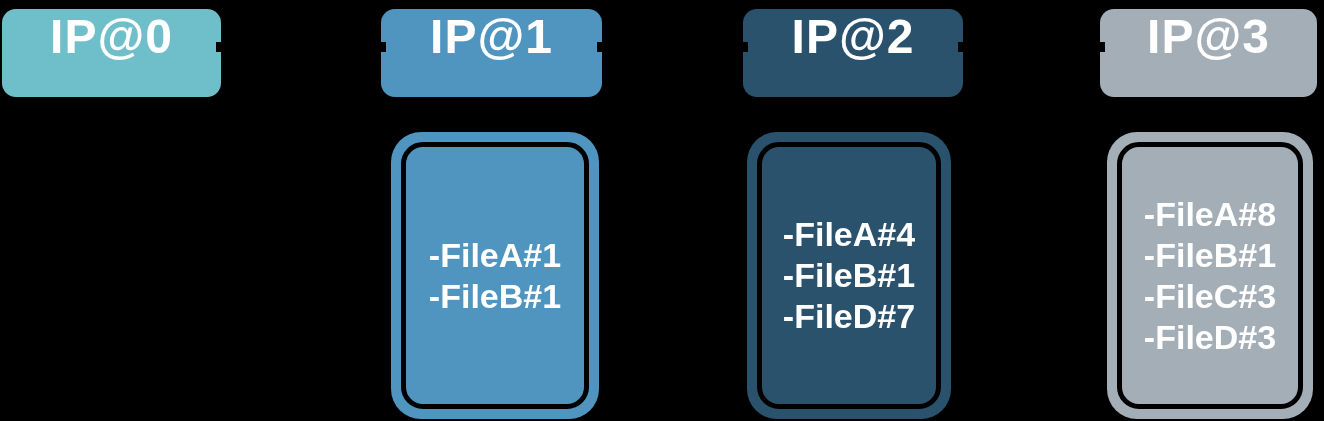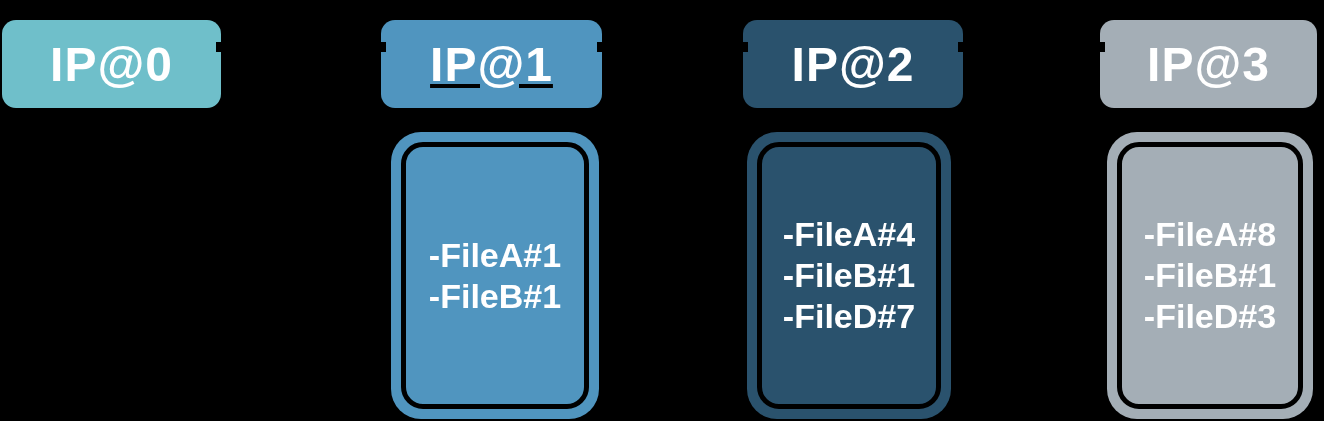--- a/index.html
+++ b/index.html
@@ -13,25 +13,25 @@
     position: relative;
     overflow: hidden;
     font-family: "Liberation Sans", "DejaVu Sans", sans-serif;
   }
   .stage {
     position: absolute;
     inset: 0;
   }
   .header-pill {
     position: absolute;
-    top: 20px;
+    top: 9px;
     height: 88px;
     border-radius: 14px;
     display: flex;
-    align-items: center;
+    align-items: flex-start;
     justify-content: center;
   }
   .header-pill .label {
     color: #ffffff;
     font-size: 48px;
     font-weight: bold;
     letter-spacing: 1px;
   }
   #hdr-ip0 { left: 2px;    width: 219px; }
   #hdr-ip1 { left: 381px;  width: 221px; }
@@ -87,21 +87,21 @@
 </style>
 </head>
 <body>
 
 <div class="stage">
 
   <div id="hdr-ip0" class="header-pill" style="background-color: rgb(111, 191, 202);">
     <span class="label">IP@0</span>
   </div>
 
-  <div id="hdr-ip1" class="header-pill" style="background-color: rgb(80, 149, 191); text-decoration: underline;">
+  <div id="hdr-ip1" class="header-pill" style="background-color: rgb(80, 149, 191);">
     <span class="label">IP@1</span>
   </div>
 
   <div id="hdr-ip2" class="header-pill" style="background-color: rgb(42, 82, 109);">
     <span class="label">IP@2</span>
   </div>
 
   <div id="hdr-ip3" class="header-pill" style="background-color: rgb(164, 174, 182);">
     <span class="label">IP@3</span>
   </div>
@@ -125,17 +125,18 @@
       <li>-FileB#1</li>
       <li>-FileD#7</li>
     </ul>
   </div>
 
   <div id="card-ip3" class="file-card" style="background-color: rgb(164, 174, 182);">
     <div class="inner-stroke" style="border-color: rgb(0, 0, 0);"></div>
     <ul class="file-list">
       <li>-FileA#8</li>
       <li>-FileB#1</li>
+      <li>-FileC#3</li>
       <li>-FileD#3</li>
     </ul>
   </div>
 
 </div>
 
 </body></html>

